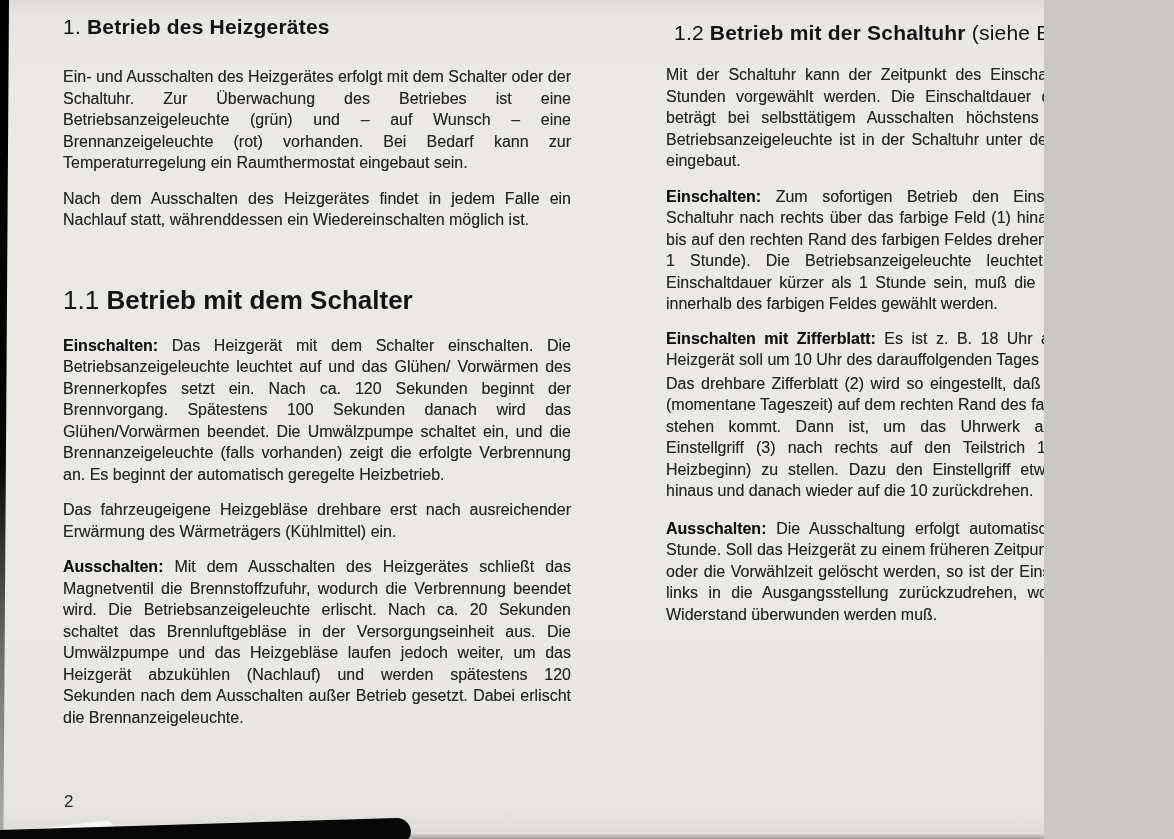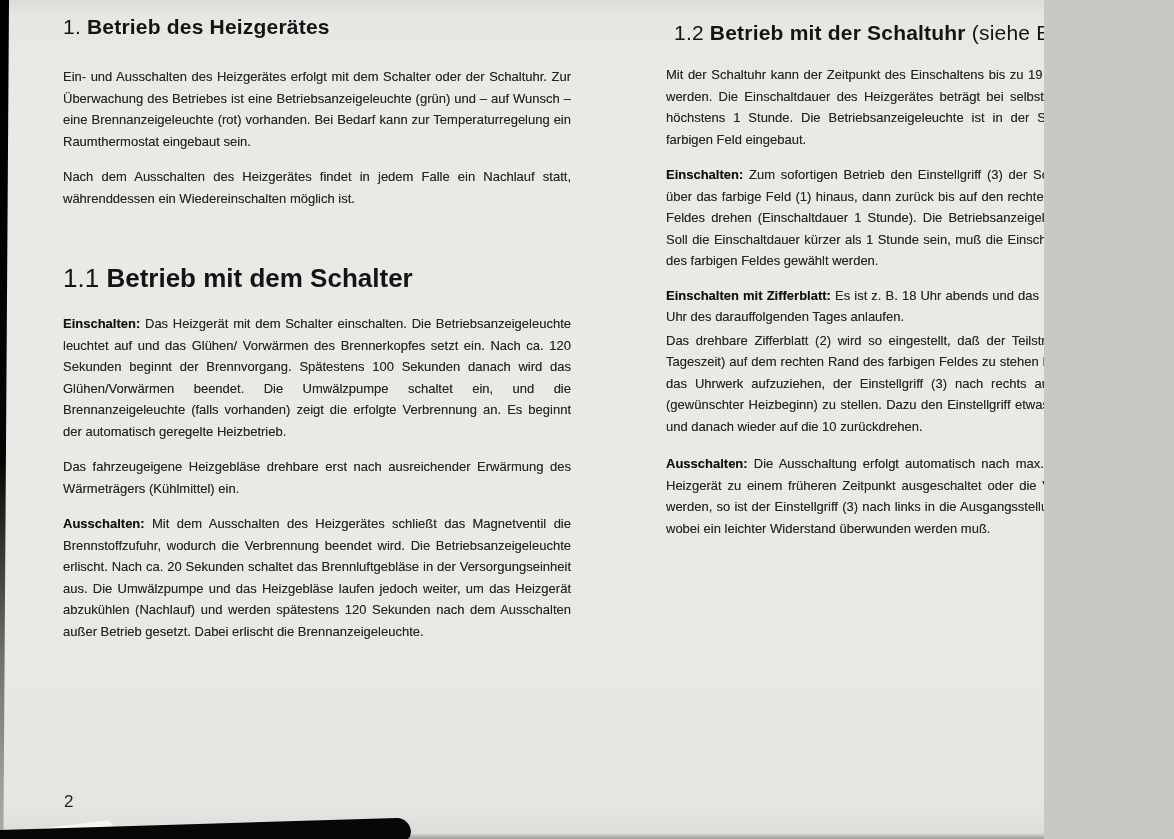--- a/index.html
+++ b/index.html
@@ -47,21 +47,21 @@
   h1.sec {
     font-size: 21px; line-height: 26px; font-weight: bold;
     color: #141414; margin: 0; letter-spacing: 0.2px;
   }
   h1.sec .hnum, h1.sec .hsuffix { font-weight: normal; }
   .col-left h1.first { margin: 4px 0 26px; }
   .col-left h2.sec { font-size: 26px; line-height: 26px; font-weight: bold; color: #141414; margin: 56px 0 22px; }
   .col-left h2.sec .hnum { font-weight: normal; }
   .col-right h1.first { margin: 10px 8px 18px; }
   p.body {
-    font-size: 13px; line-height: 21.5px;
+    font-size: 16px; line-height: 21.5px;
     text-align: justify;
     margin: 0 0 14px;
     color: #242424;
     text-shadow: 0 0 0.5px rgba(30,30,30,0.45);
   }
   p.body strong { color: #101010; }
   p.mb0  { margin-bottom: 0; }
   p.mb2  { margin-bottom: 2px; }
   p.mb13 { margin-bottom: 13px; }
   p.mb16 { margin-bottom: 16px; }

